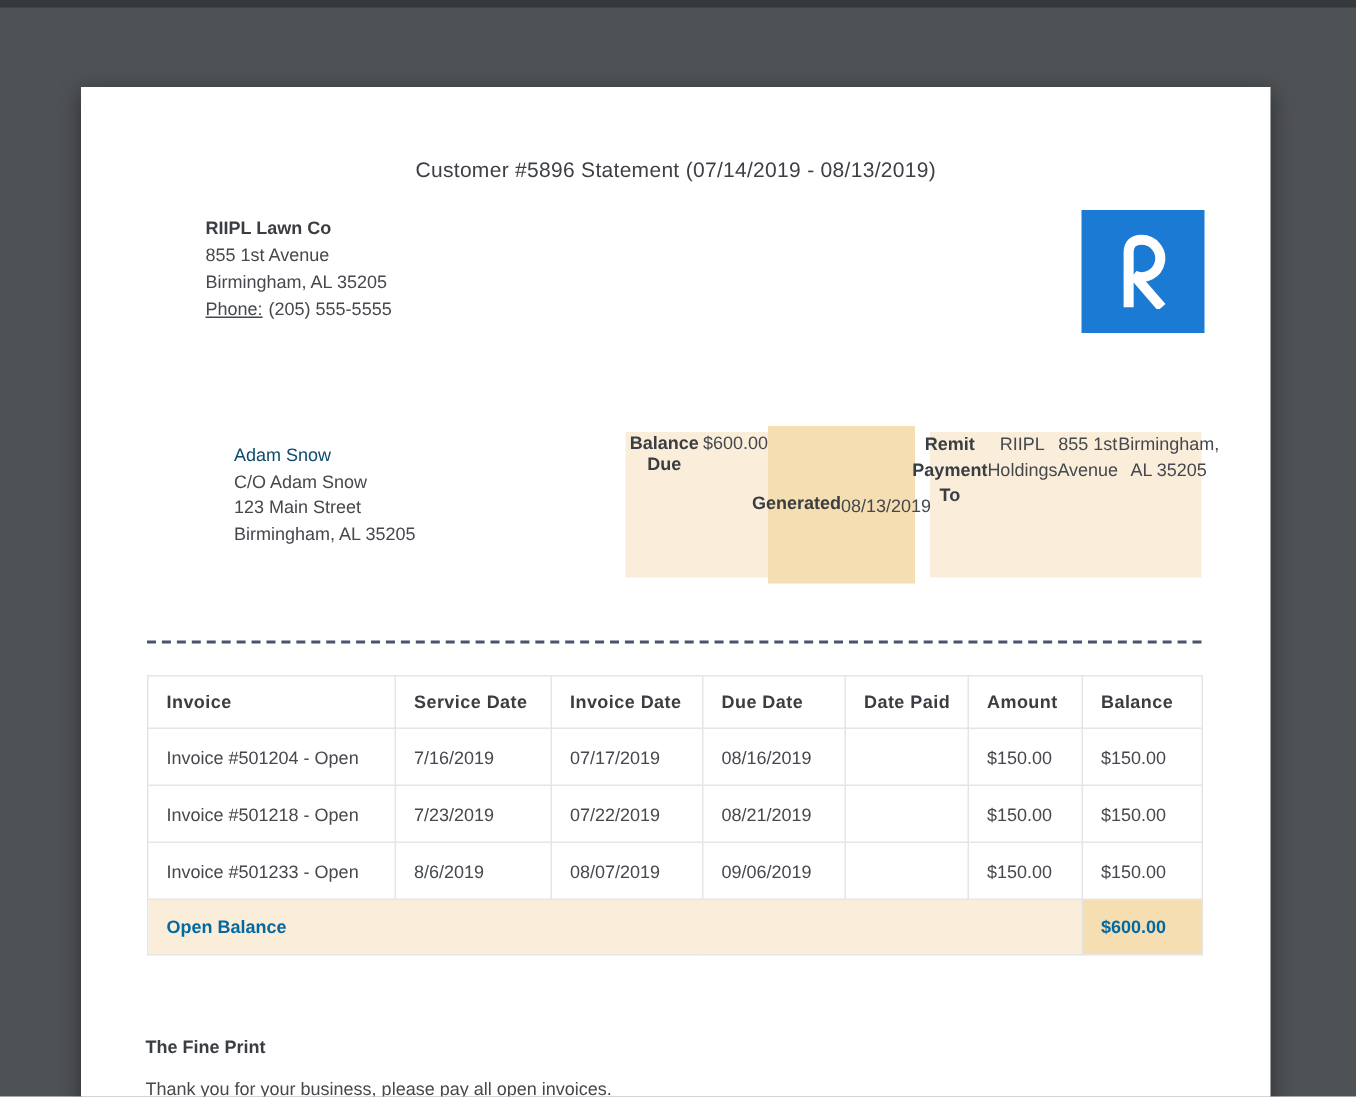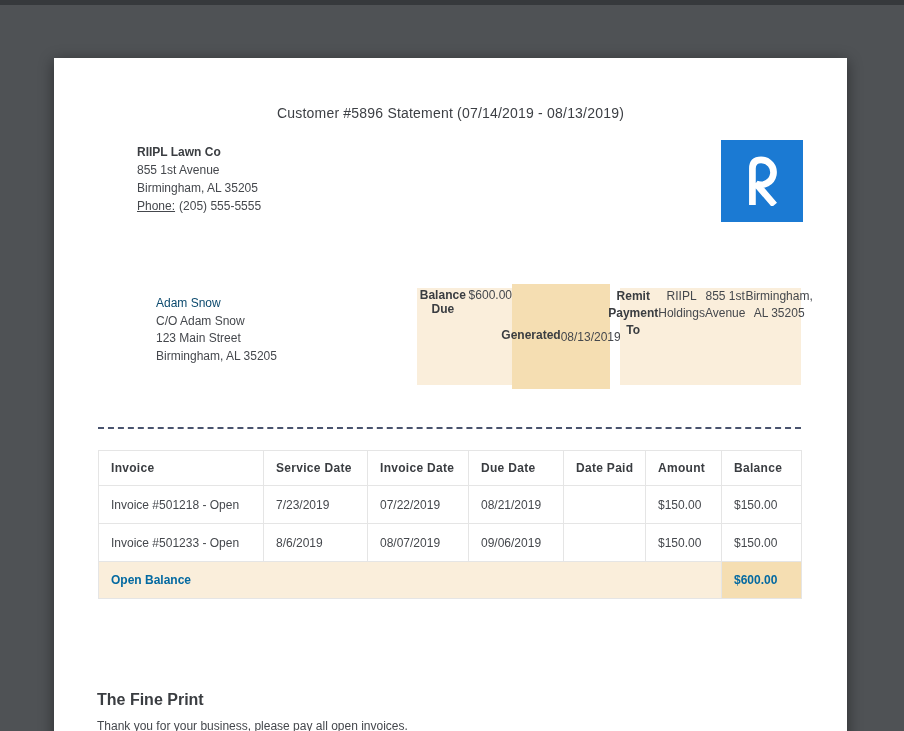--- a/index.html
+++ b/index.html
@@ -72,21 +72,21 @@
   .invoice-table th {
     height:34px; font-weight:bold; color:#3a3d41; letter-spacing:.3px;
   }
   .invoice-table td { height:37px; }
   .invoice-table tfoot td { height:36px; font-weight:bold; color:#0369a1; }
   .ob-label { background:var(--accent-light, #faeedb); }
   .ob-value { background:var(--accent-dark, #f5deb2); }
 
   .fine-print-heading {
     position:absolute; left:43px; top:633px;
-    font-size:16px; font-weight:bold; color:#3a3d41;
+    font-size:12px; font-weight:bold; color:#3a3d41;
   }
   .fine-print-text {
     position:absolute; left:43px; top:661px;
     font-size:12px; color:#45484d;
   }
 </style>
 </head>
 <body>
 
 <div class="top-strip"></div>
@@ -155,20 +155,29 @@
           <th>Service Date</th>
           <th>Invoice Date</th>
           <th>Due Date</th>
           <th>Date Paid</th>
           <th>Amount</th>
           <th>Balance</th>
         </tr>
     </thead>
     <tbody id="tbl-body">
         <tr>
+          <td>Invoice #501204 - Open</td>
+          <td>7/16/2019</td>
+          <td>07/17/2019</td>
+          <td>08/16/2019</td>
+          <td></td>
+          <td>$150.00</td>
+          <td>$150.00</td>
+        </tr>
+        <tr>
           <td>Invoice #501218 - Open</td>
           <td>7/23/2019</td>
           <td>07/22/2019</td>
           <td>08/21/2019</td>
           <td></td>
           <td>$150.00</td>
           <td>$150.00</td>
         </tr>
         <tr>
           <td>Invoice #501233 - Open</td>

